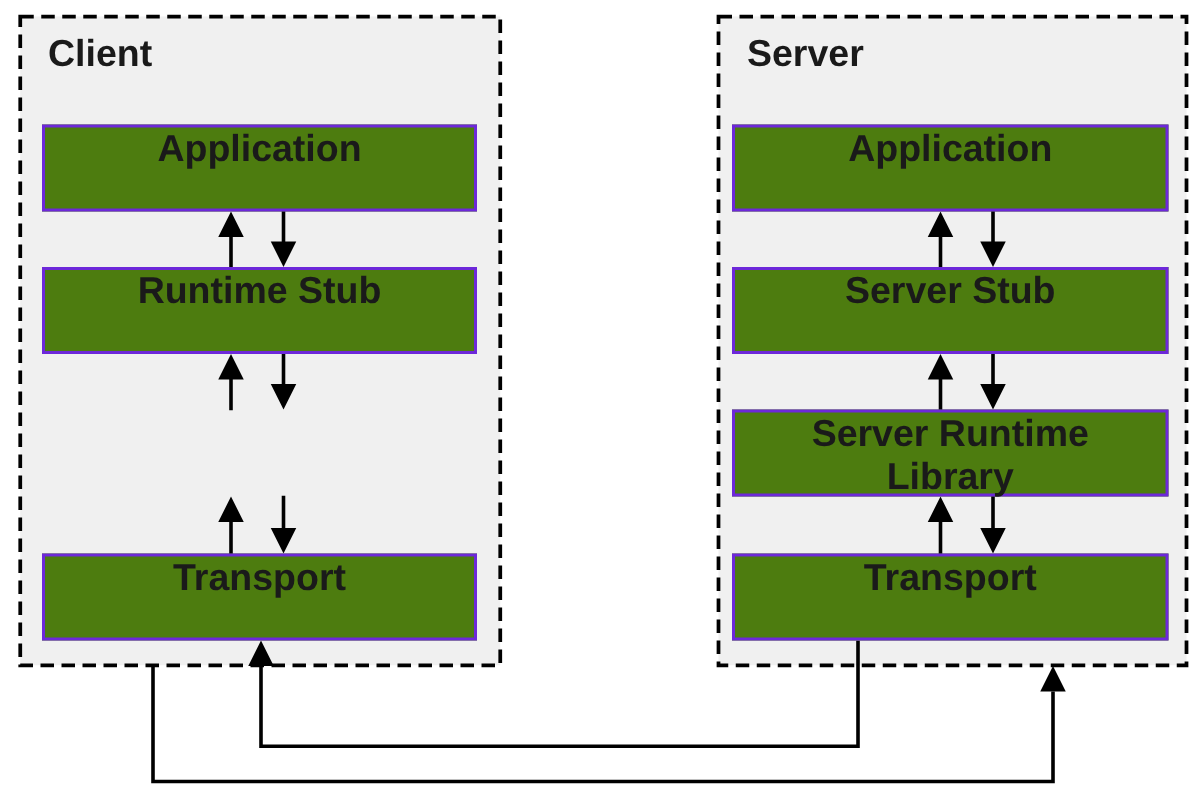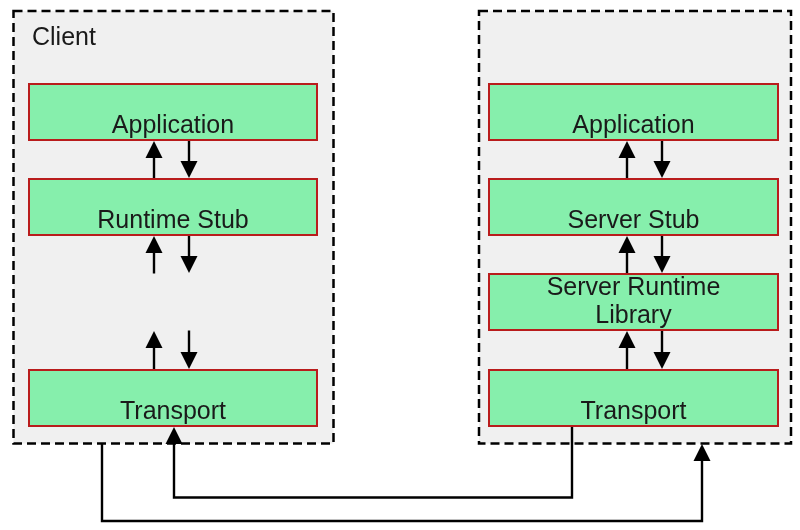--- a/index.html
+++ b/index.html
@@ -7,20 +7,21 @@
     padding: 0;
     background: #ffffff;
     font-family: "Liberation Sans", "DejaVu Sans", sans-serif;
   }
   .stage {
     position: relative;
     width: 800px;
     height: 530px;
     background: #ffffff;
     overflow: hidden;
+    font-weight: bold;
   }
   .stage svg {
     position: absolute;
     left: 0;
     top: 0;
   }
   .panel-rect {
     stroke: #000000;
     stroke-width: 2.5;
     stroke-dasharray: 9 5;
@@ -31,24 +32,24 @@
     stroke-width: 2.4;
   }
   .fl {
     fill: #000000;
     stroke: none;
   }
   .box {
     position: absolute;
     height: 58px;
     box-sizing: border-box;
-    background: #86efac;
-    border: 2px solid #b91c1c;
+    background: #4d7c0f;
+    border: 2px solid #6d28d9;
     display: flex;
-    align-items: flex-end;
+    align-items: flex-start;
     justify-content: center;
     text-align: center;
     font-size: 25px;
     line-height: 1.15;
     color: #1a1a1a;
     white-space: nowrap;
   }
   .box.wrap {
     white-space: normal;
   }
@@ -122,20 +123,21 @@
     </g>
     <g>
       <line class="ln" x1="627" y1="369.5" x2="627" y2="346"></line>
       <polygon class="fl" points="627,331 618.5,348 635.5,348"></polygon>
       <line class="ln" x1="662" y1="330.5" x2="662" y2="354"></line>
       <polygon class="fl" points="662,369 653.5,352 670.5,352"></polygon>
     </g>
   </svg>
 
   <div class="panel-title" style="left:32px; top:23px;">Client</div>
+  <div class="panel-title" style="left:498px; top:23px;">Server</div>
 
   <div class="box c-col row-0">
     <span>Application</span>
   </div>
   <div class="box c-col row-1">
     <span>Runtime Stub</span>
   </div>
   <div class="box c-col row-3">
     <span>Transport</span>
   </div>

